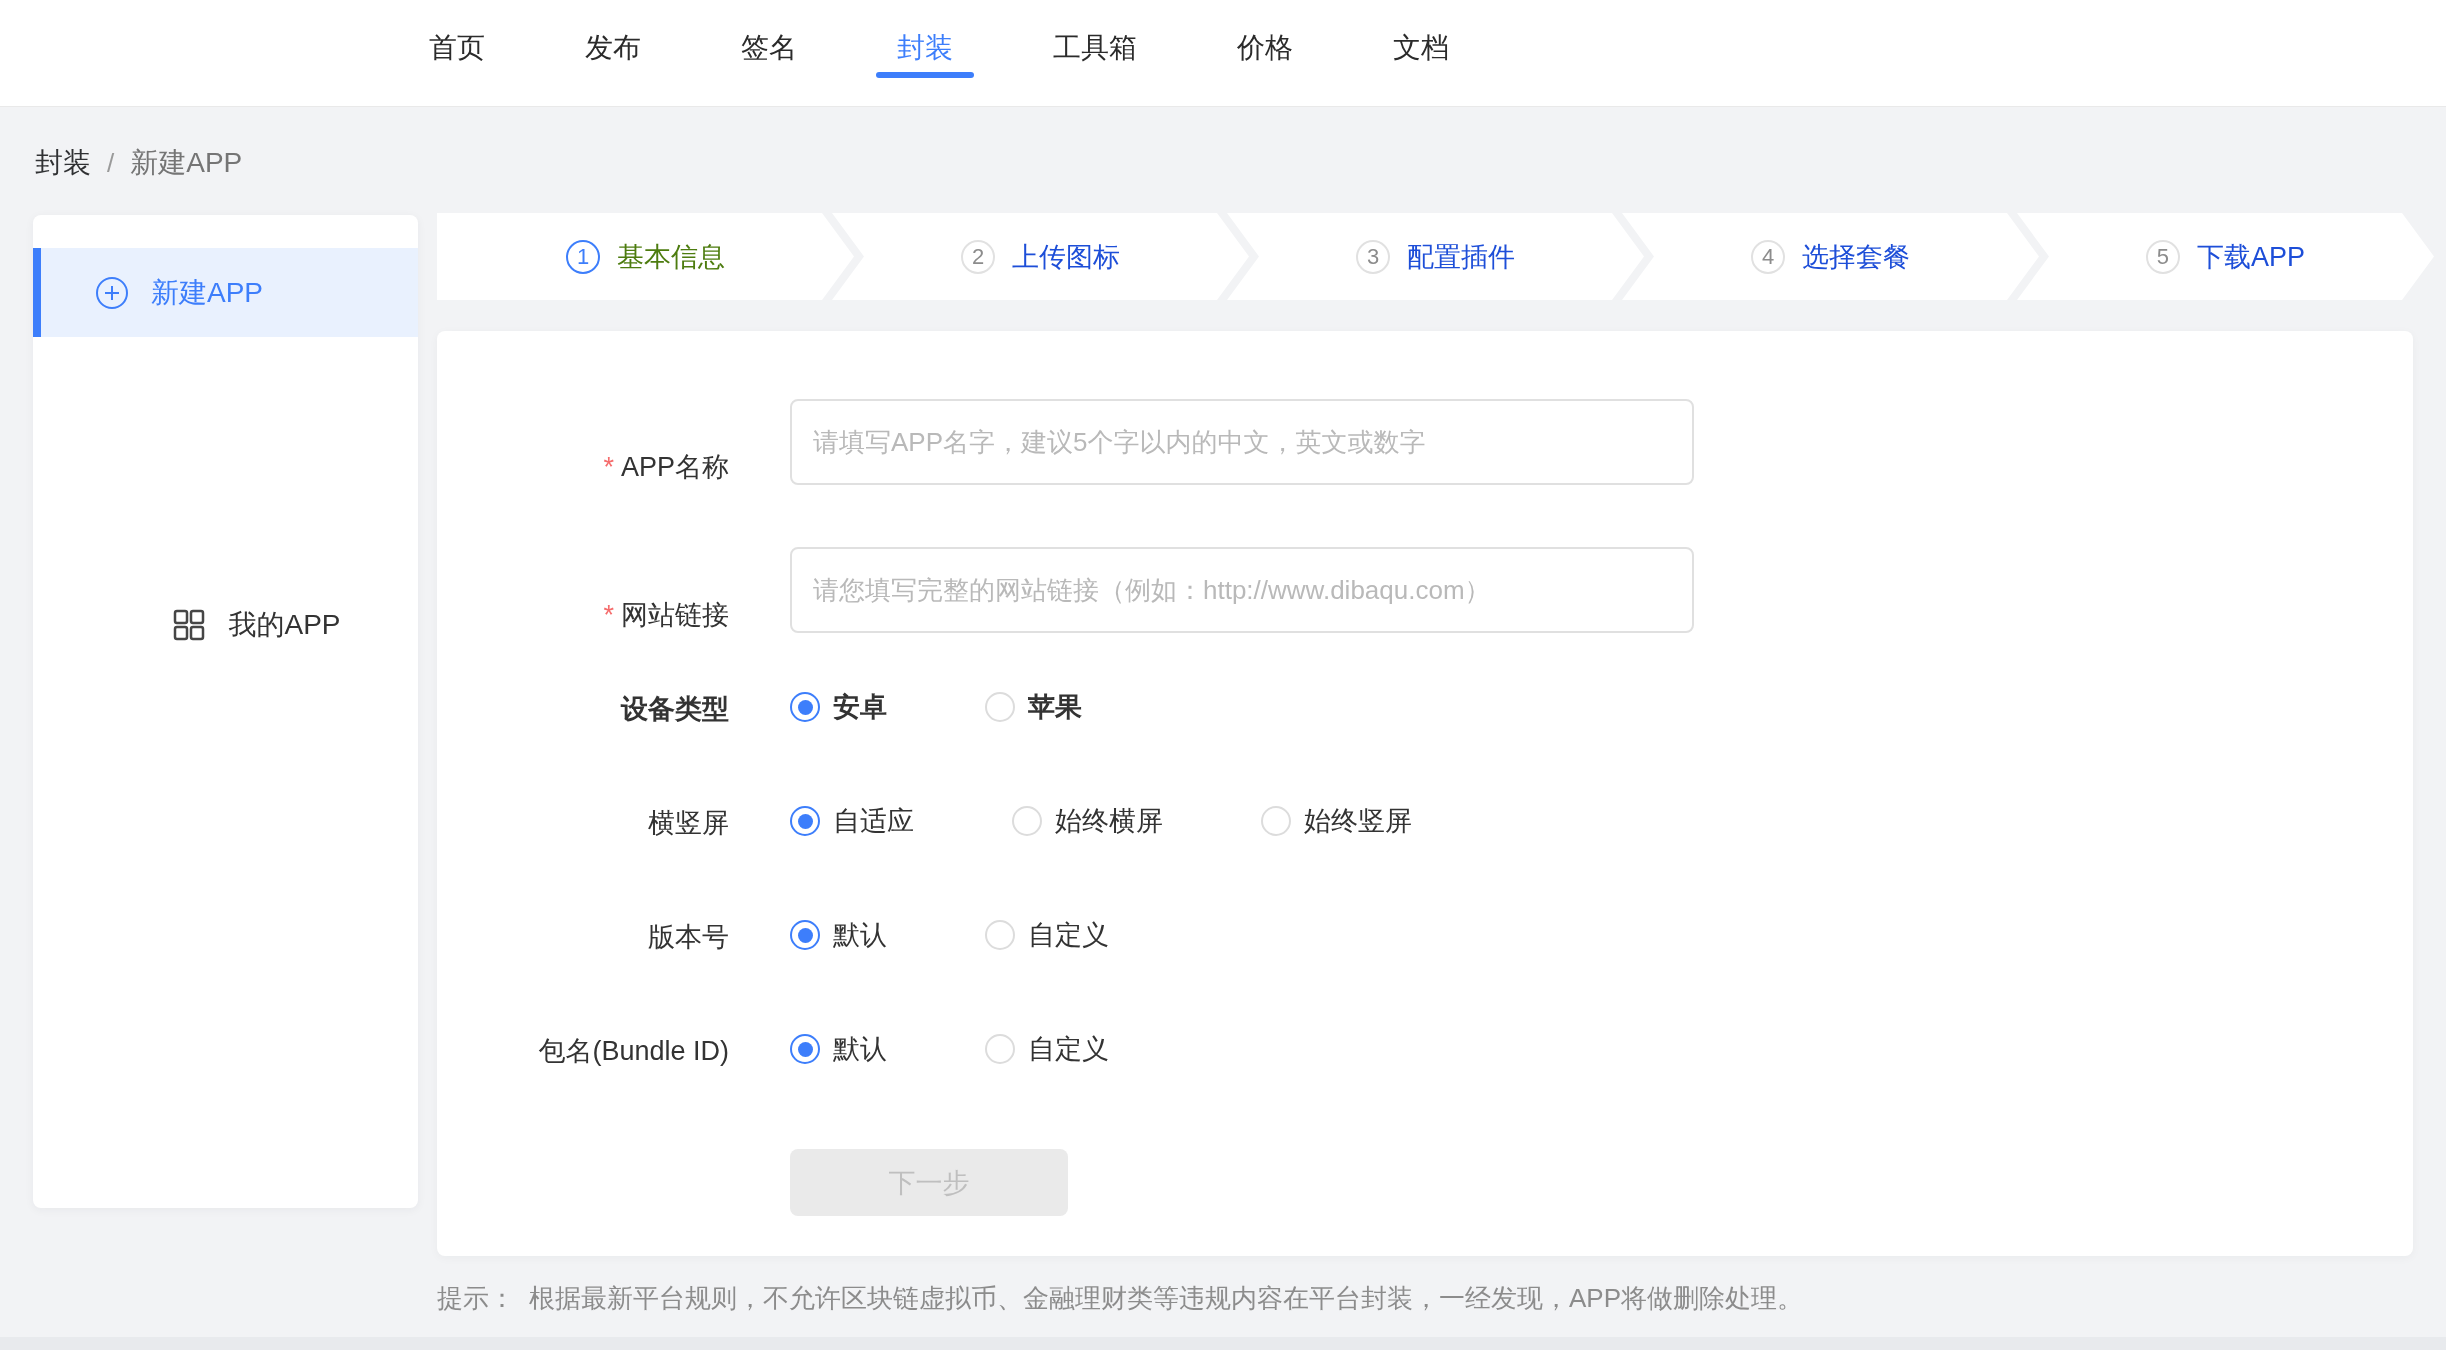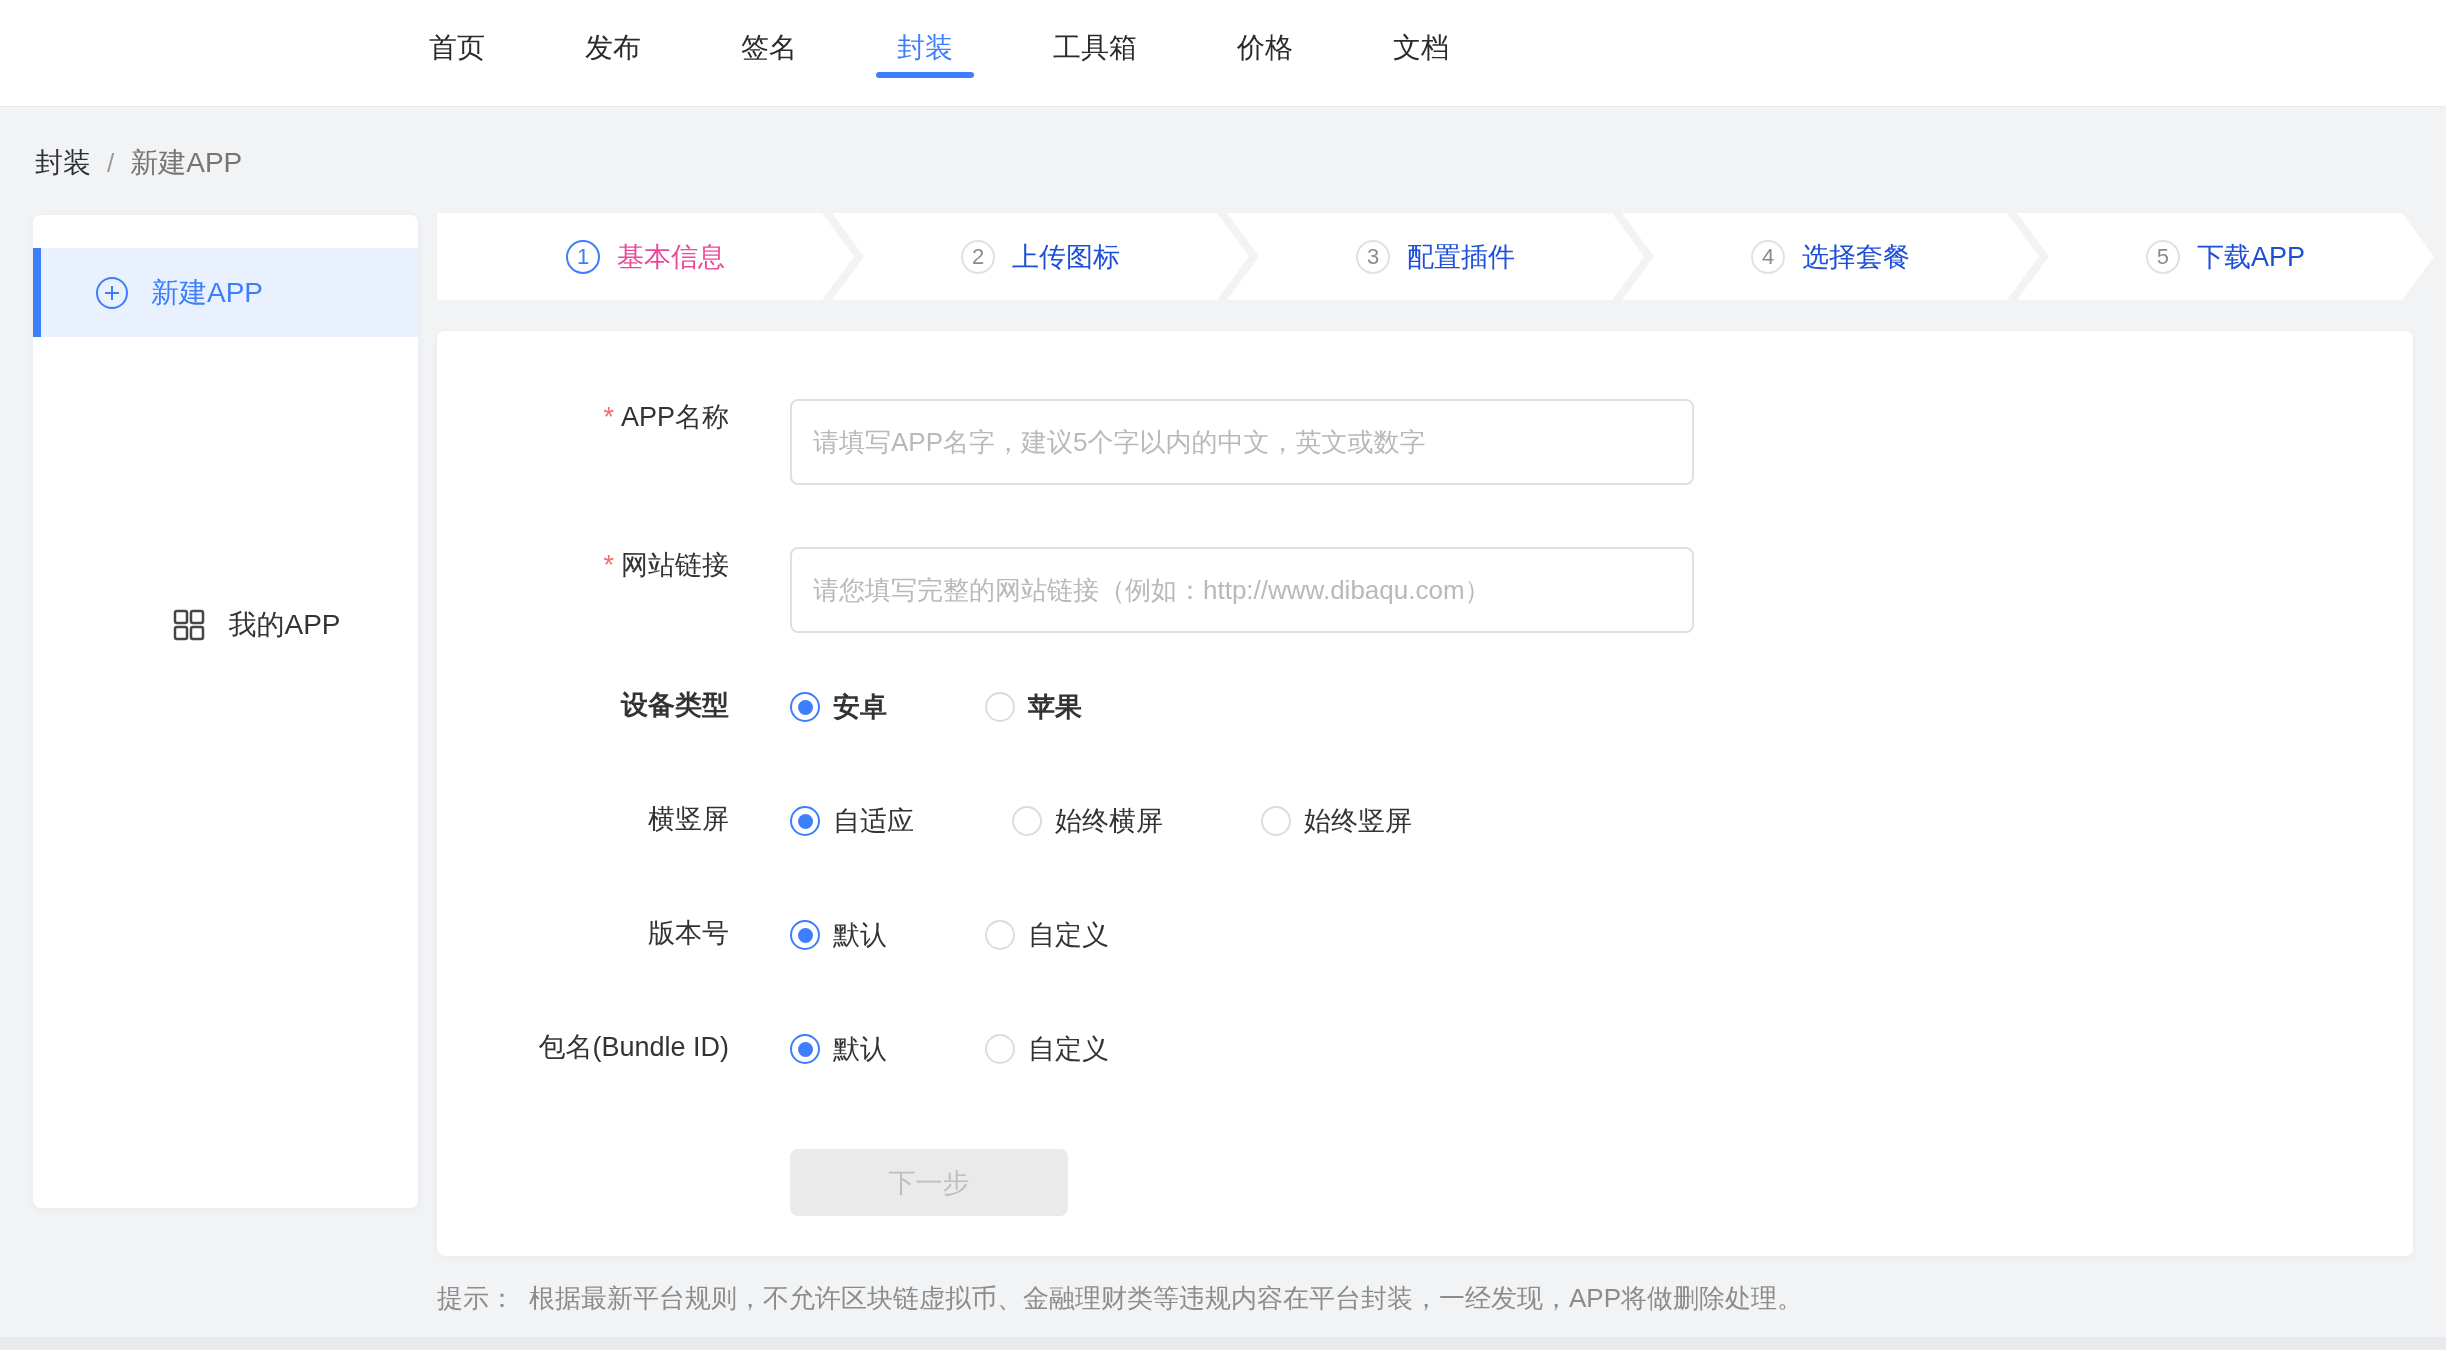--- a/index.html
+++ b/index.html
@@ -31,25 +31,25 @@
   
   .steps { position:absolute; left:437px; top:213px; height:87px; display:flex; }
   .seg { width:417px; height:87px; background:#fff; display:flex; align-items:center; justify-content:center;
          clip-path:polygon(0 0, calc(100% - 32px) 0, 100% 50%, calc(100% - 32px) 100%, 0 100%, 32px 50%); }
   .seg:first-child { clip-path:polygon(0 0, calc(100% - 32px) 0, 100% 50%, calc(100% - 32px) 100%, 0 100%); }
   .seg + .seg { margin-left:-22px; }
   .step-circle { width:34px; height:34px; border-radius:50%; border:2px solid #e1e1e1; color:#8c8c8c;
                  display:flex; align-items:center; justify-content:center; font-size:22px; flex-shrink:0; }
   .step-label { margin-left:17px; font-size:27px; color:#1d4ed8; white-space:nowrap; }
   .seg.active .step-circle { border-color:#3d7efb; color:#3d7efb; }
-  .seg.active .step-label { color:#ec4899; }
+  .seg.active .step-label { color:#4d7c0f; }
 
   
   .card { position:absolute; left:437px; top:331px; width:1976px; height:925px; background:#fff; border-radius:8px; box-shadow:0 2px 10px rgba(31,45,61,0.04); }
-  .form-row { display:flex; align-items:flex-start; }
+  .form-row { display:flex; align-items:flex-end; }
   .flabel { width:292px; text-align:right; font-size:27px; color:#333; flex-shrink:0; white-space:nowrap; }
   .req { color:#f56c6c; margin-right:7px; font-size:27px; }
   .fcontrol { margin-left:61px; display:flex; align-items:center; }
   .row-1 { margin-top:68px; }
   .row-2 { margin-top:62px; }
   .row-3 { margin-top:54px;font-weight:bold; }
   .row-4, .row-5, .row-6 { margin-top:74px; }
   .text-input { width:904px; height:86px; border:2px solid #e0e0e0; border-radius:8px; font-size:26px; color:#333;
                 padding:0 21px; background:#fff; outline:none; font-family:inherit; }
   .text-input::placeholder { color:#b9b9b9; }

